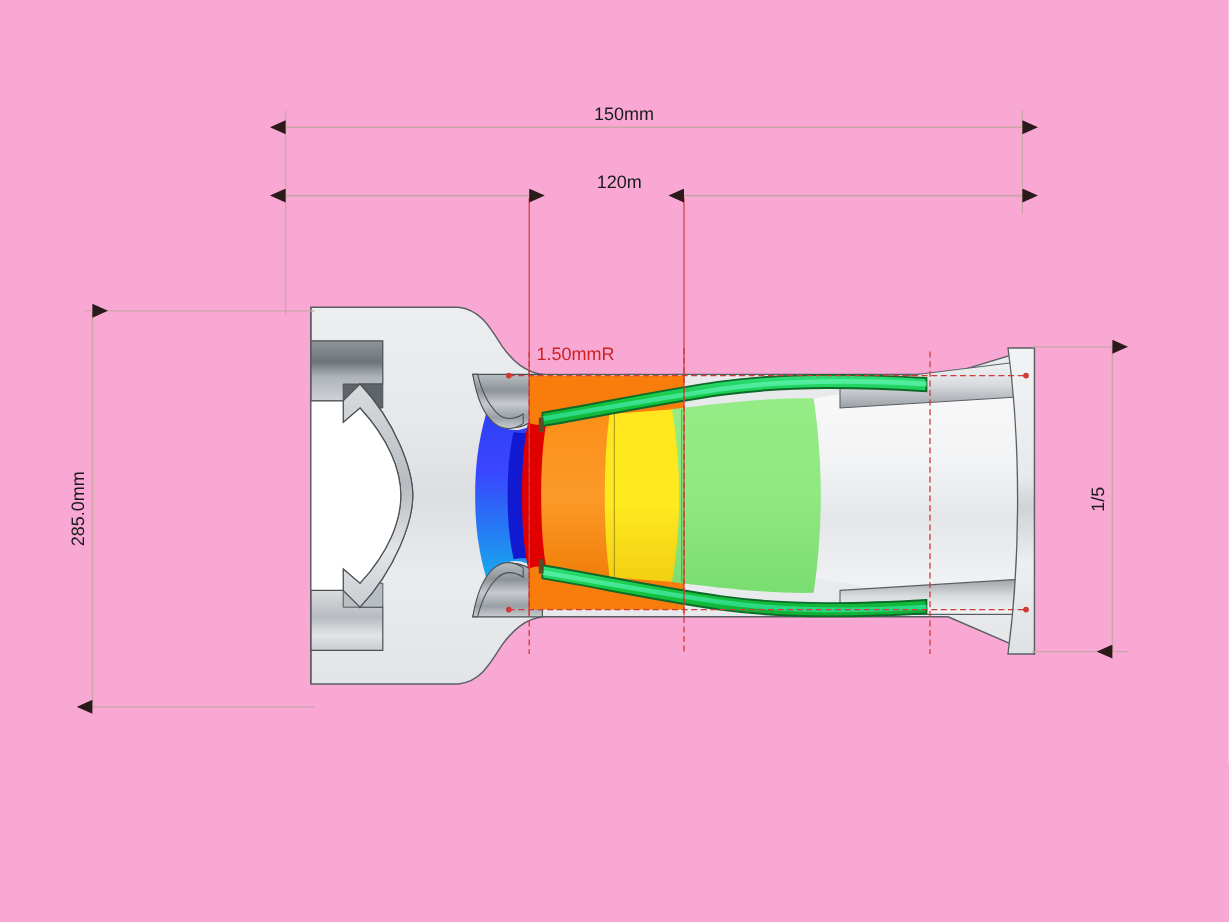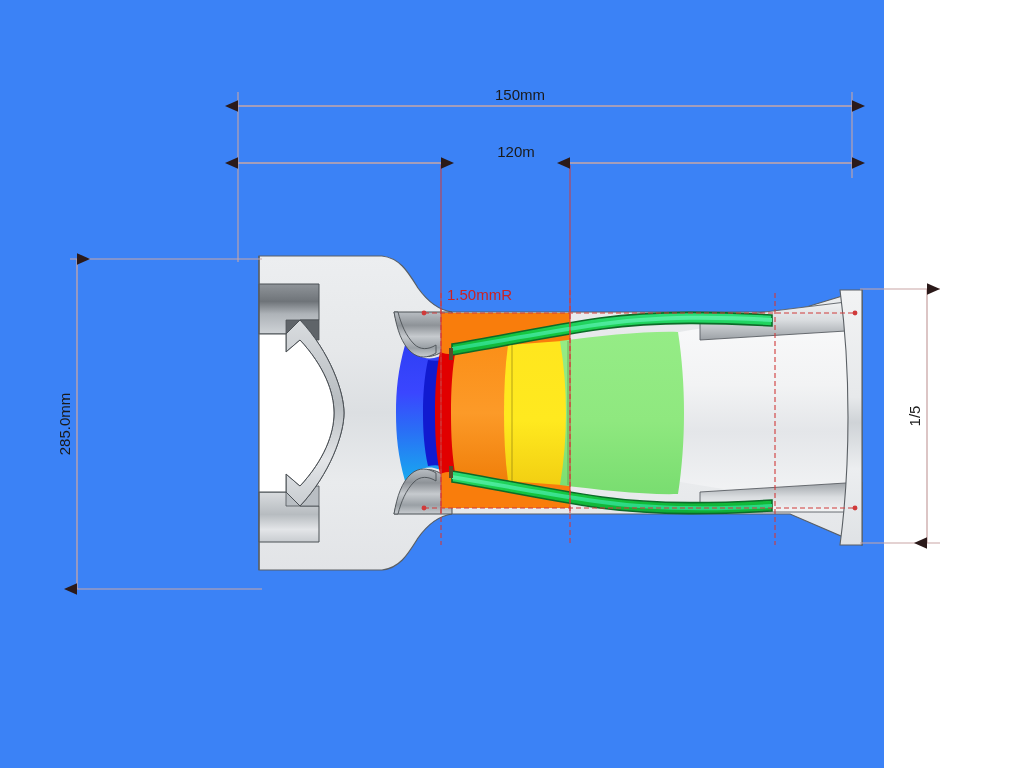--- a/index.html
+++ b/index.html
@@ -10,23 +10,23 @@
   body {
     width: 1024px;
     height: 768px;
     font-family: "Liberation Sans", sans-serif;
     overflow: hidden;
     position: relative;
   }
   #canvas-root {
     position: absolute;
     left: 0; top: 0;
-    width: 884px;
+    width: 1024px;
     height: 768px;
-    background: #3b82f6;
+    background: #f9a8d4;
   }
   svg.drawing {
     position: absolute;
     left: 0; top: 0;
     width: 1024px;
     height: 768px;
     display: block;
   }
   .dimtext {
     font-family: "Liberation Sans", sans-serif;

